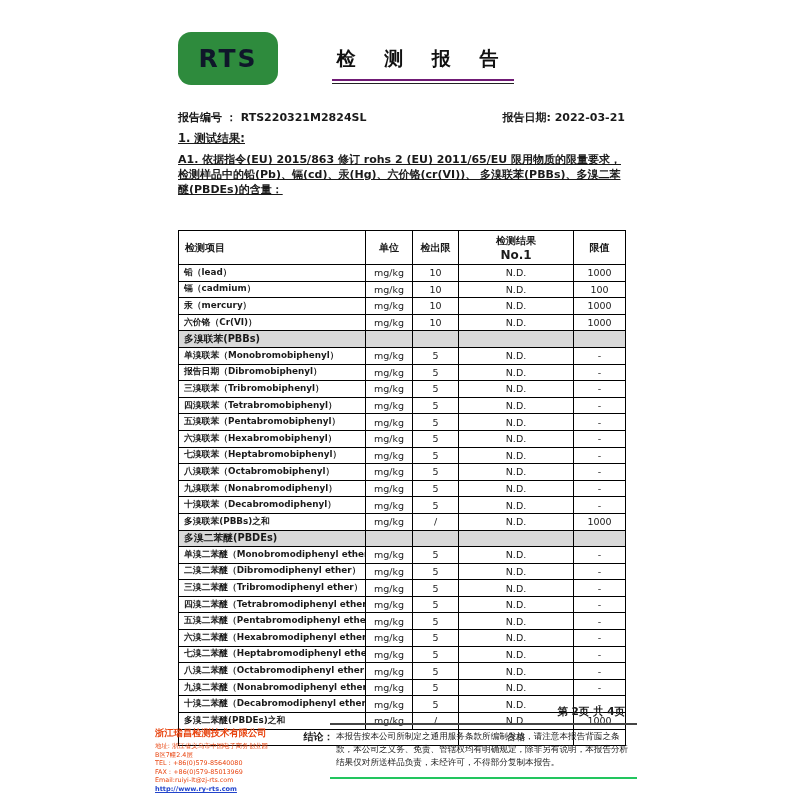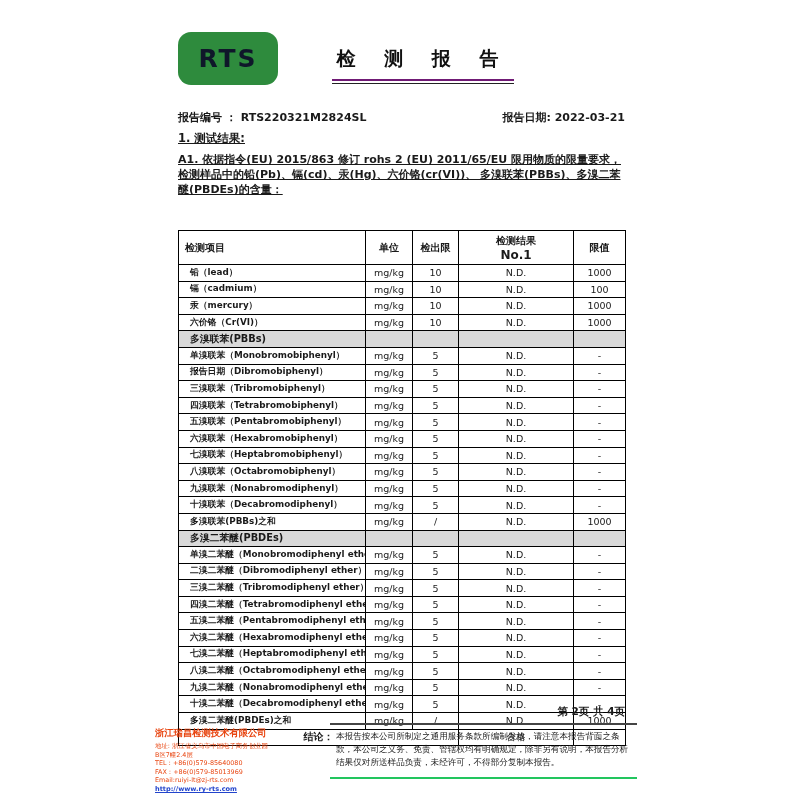--- a/index.html
+++ b/index.html
@@ -24,21 +24,21 @@
       text-decoration:underline;}
 
   
   .tbl-wrap{position:absolute;left:178px;top:194px;width:447px;margin-top:36px;}
   table{border-collapse:collapse;width:447px;table-layout:fixed;}
   th,td{border:1px solid #000;font-size:9.5px;padding:0 3px;height:15.6px;text-align:center;vertical-align:middle;
         overflow:hidden;white-space:nowrap;}
   thead th{font-size:10px;font-weight:bold;height:33px;}
   thead th.h-item{text-align:left;padding-left:6px;}
   th .sub{font-weight:bold;font-size:12px;}
-  td.c-item{text-align:left;font-weight:bold;font-size:8.8px;padding-left:11px;}
+  td.c-item{text-align:left;font-weight:bold;font-size:8.8px;padding-left:5px;}
   tr.section-row td{background:#d9d9d9;}
   tr.section-row td.c-item{font-size:9.8px;}
   td.c-concl{font-weight:bold;font-size:10px;}
 
   
   .pagination{position:absolute;left:178px;top:705px;width:447px;text-align:right;font-size:10.5px;font-weight:bold;}
   .disclaimer-box{position:absolute;left:330px;top:723px;width:297px;border-top:2px solid #444;border-bottom:2px solid #22c55e;
         padding:5px 4px 8px 6px;font-size:8.6px;line-height:13px;color:#222;}
   .company{position:absolute;left:155px;top:727px;width:150px;color:#e8440f;}
   .company-name{font-size:9.3px;font-weight:bold;margin-bottom:2px;}

